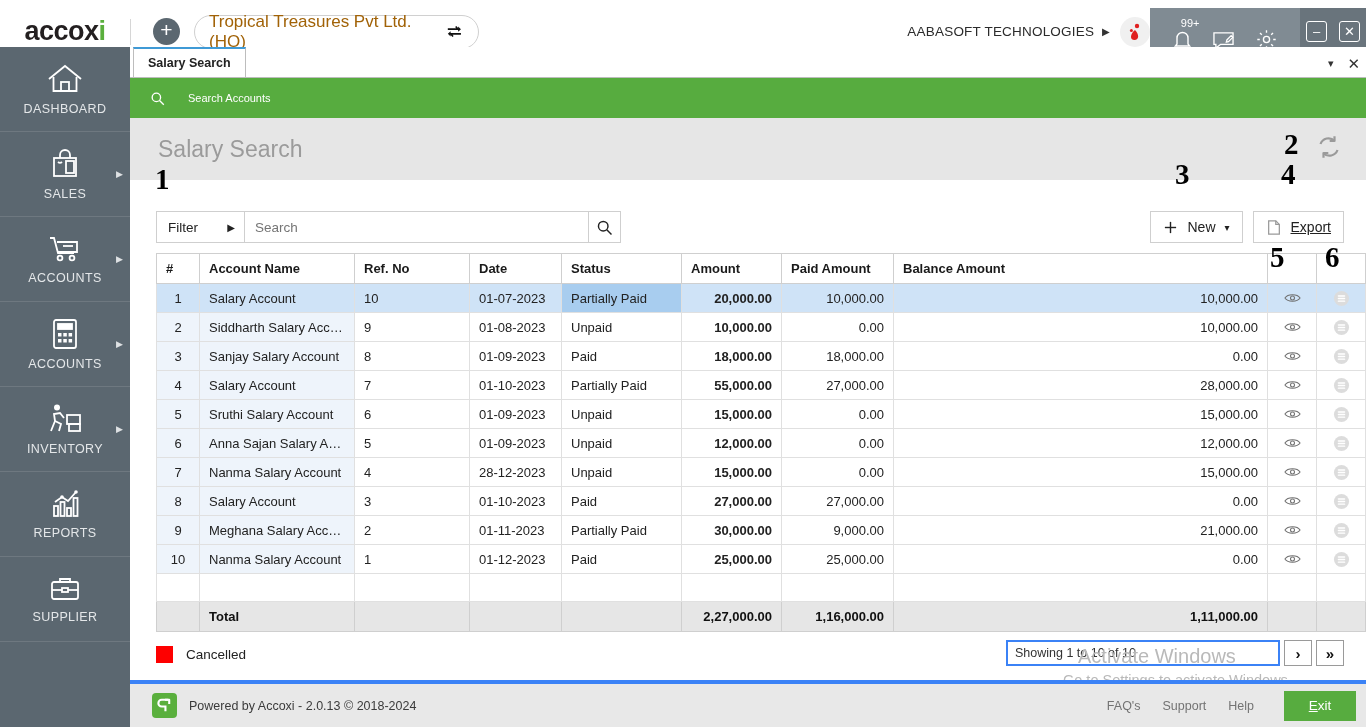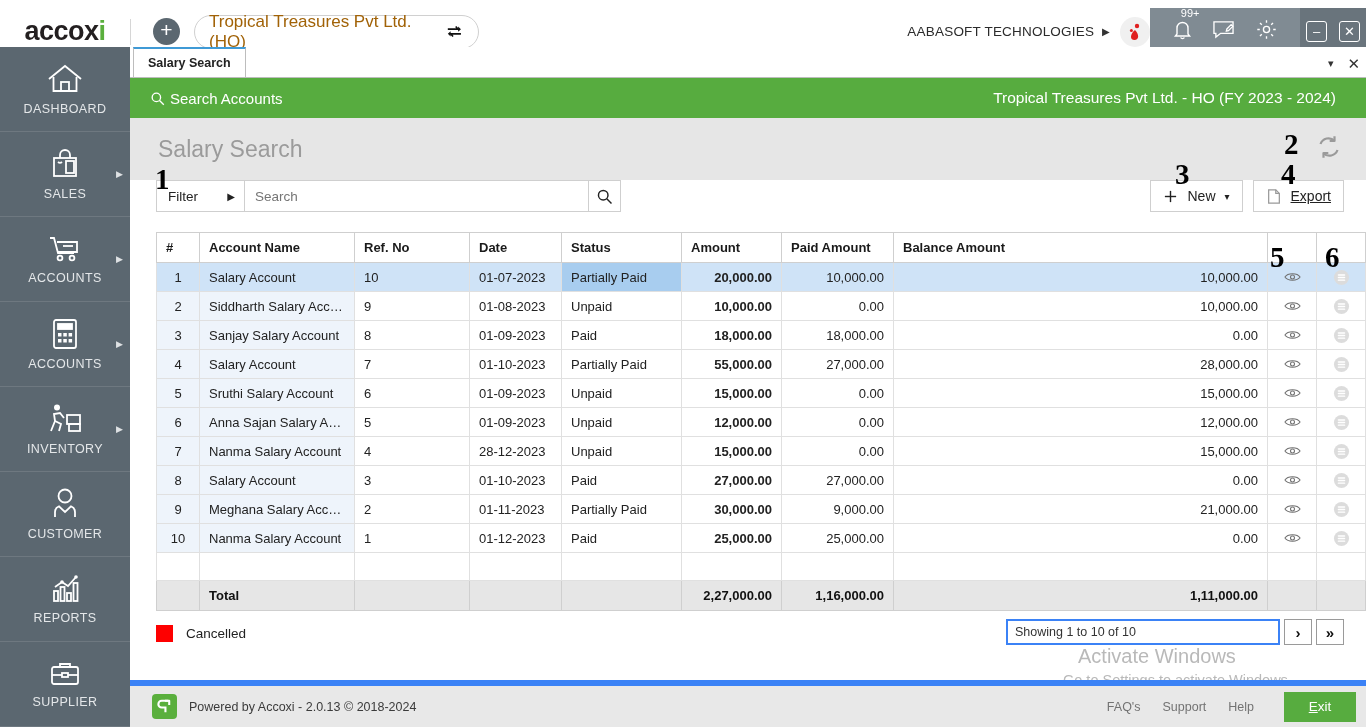--- a/index.html
+++ b/index.html
@@ -52,21 +52,21 @@
     font-size: 13.5px; color: #2b2b2b; letter-spacing: 0.2px;
     display: flex; align-items: center; gap: 8px;
   }
   .org-caret { font-size: 10px; color: #333; }
   .org-avatar {
     width: 30px; height: 30px; border-radius: 50%; background: #f0f0f0;
     margin-left: 10px; display:flex; align-items:center; justify-content:center;
   }
   .win-icons {
     width: 150px; height: 47px; background: #808b93;
-    display: flex; align-items: center; justify-content: space-around;
+    display: flex; align-items: flex-end; justify-content: space-around;
     padding: 0 12px;
   }
   .win-icon { position: relative; cursor: pointer; }
   .badge-99 {
     position: absolute; top: -11px; left: 9px;
     font-size: 11px; color: #fff; font-weight: normal;
   }
   .win-ctrl {
     width: 66px; height: 47px; background: #69747c;
     display: flex; align-items: center; justify-content: space-around;
@@ -114,39 +114,39 @@
     position: absolute; right: 6px; bottom: 6px; display:flex; gap:14px; align-items:center;
   }
   .tab-caret { font-size: 11px; color: #333; cursor: pointer; }
   .tab-close { font-size: 15px; color: #333; cursor: pointer; line-height: 1;}
 
   .greenbar {
     height: 40px; background: #57ac3f; display: flex; align-items: center;
     padding: 0 20px; color: #fff;
   }
   .greenbar .left {
-    font-size: 15px; display: flex; align-items: center; gap: 5px;
+    font-size: 11px; display: flex; align-items: center; gap: 23px;
   }
   .greenbar .right {
     margin-left: auto; font-size: 15.5px; padding-right: 10px;
   }
 
   .page-head {
     height: 62px; background: #e6e6e6; display: flex; align-items: center;
     padding: 0 0 0 28px; position: relative;
   }
   .page-title { font-size: 23px; color: #9b9b9b; font-weight: normal; }
   .refresh-icon {
     position: absolute; right: 22px; top: 50%; transform: translateY(-50%);
     cursor: pointer;
   }
 
   .toolbar {
-    height: 52px; background: #ffffff; display: flex; 
-    padding: 0 22px 0 26px; position: relative;
+    height: 52px; background: #ffffff; display: flex; align-items: center;
+    padding: 0 22px 0 26px; position: relative; margin-top: 21px;
   }
   .filter-group {
     display: flex; align-items: center; height: 32px; border: 1px solid #cfcfcf;
   }
   .filter-btn {
     width: 88px; height: 30px; display: flex; align-items: center;
     justify-content: space-between; padding: 0 9px 0 11px;
     font-size: 13.5px; color: #222; border-right: 1px solid #cfcfcf; cursor: pointer;
   }
   .filter-caret { font-size: 10px; }
@@ -218,21 +218,21 @@
     color: #b9b9b9; font-family: "Liberation Sans", sans-serif; pointer-events:none;
   }
   .wm2 {
     position: absolute; left: 1063px; top: 672px; font-size: 14.5px;
     color: #b9b9b9; pointer-events:none;
   }
 
   
   .footer {
     position: absolute; left: 130px; bottom: 0; width: 1236px; height: 47px;
-    background: #e8e8e8; border-top: 6px solid #3b82f6;
+    background: #e8e8e8; border-top: 4px solid #3b82f6;
     display: flex; align-items: center; padding: 0 10px 0 22px;
   }
   .footer-logo {
     width: 25px; height: 25px; background: #5aaf3d; border-radius: 4px;
     display: flex; align-items: center; justify-content: center; margin-right: 12px;
   }
   .footer-text { font-size: 12.5px; color: #3b3b3b; }
   .footer-right { margin-left: auto; display: flex; align-items: center; gap: 22px; }
   .footer-link { font-size: 12.5px; color: #737373; cursor: pointer; }
   .exit-btn {
@@ -364,27 +364,20 @@
       <circle cx="11" cy="5.5" r="3" fill="#fff" stroke="none"></circle>
       <path d="M5 29 L9 19 L8 12 L14 11 L18 16"></path>
       <path d="M9 19 L15 22 L13 29"></path>
       <rect x="21" y="13" width="13" height="9"></rect>
       <rect x="23" y="22" width="11" height="7"></rect>
     </svg>
     <span class="label">INVENTORY</span>
     <span class="side-arrow">▶</span>
   </div>
 
-  <div class="side-item">
-    <svg width="32" height="34" viewBox="0 0 32 34" fill="none" stroke="#fff" stroke-width="1.8">
-      <circle cx="16" cy="9" r="6.5"></circle>
-      <path d="M6 30v-5a6 6 0 0 1 4-5.6l6 5.6 6-5.6a6 6 0 0 1 4 5.6v5"></path>
-    </svg>
-    <span class="label">CUSTOMER</span>
-  </div>
 
   <div class="side-item">
     <svg width="34" height="32" viewBox="0 0 34 32" fill="none" stroke="#fff" stroke-width="1.8">
       <rect x="6" y="18" width="4" height="10"></rect>
       <rect x="12.5" y="14" width="4" height="14"></rect>
       <rect x="19" y="20" width="4" height="8"></rect>
       <rect x="25.5" y="10" width="4" height="18"></rect>
       <path d="M7 14 L14 9 L20 13 L28 4"></path>
       <circle cx="14" cy="9" r="1.8" fill="#fff" stroke="none"></circle>
       <circle cx="28" cy="4" r="1.8" fill="#fff" stroke="none"></circle>
@@ -416,21 +409,20 @@
   </div>
 
   <div class="greenbar">
     <div class="left">
       <svg width="15" height="15" viewBox="0 0 20 20" fill="none" stroke="#fff" stroke-width="1.8">
         <circle cx="8.5" cy="8.5" r="5.6"></circle>
           <line x1="12.7" y1="12.7" x2="18.4" y2="18.4"></line>
       </svg>
       <span>Search Accounts</span>
     </div>
-    <div class="right">Tropical Treasures Pvt Ltd. - HO (FY 2023 - 2024)</div>
   </div>
 
   <div class="page-head">
     <div class="page-title">Salary Search</div>
     <div class="refresh-icon">
       <svg width="30" height="30" viewBox="0 0 30 30" fill="none" stroke="#9a9a9a" stroke-width="2.2">
         <path d="M6.5 12 a8.5 8.5 0 0 1 14-3.2"></path>
         <path d="M23.5 18 a8.5 8.5 0 0 1 -14 3.2"></path>
         <path d="M20.5 4.2 v4.8 h-4.8" stroke-linejoin="round"></path>
         <path d="M9.5 25.8 v-4.8 h4.8" stroke-linejoin="round"></path>

